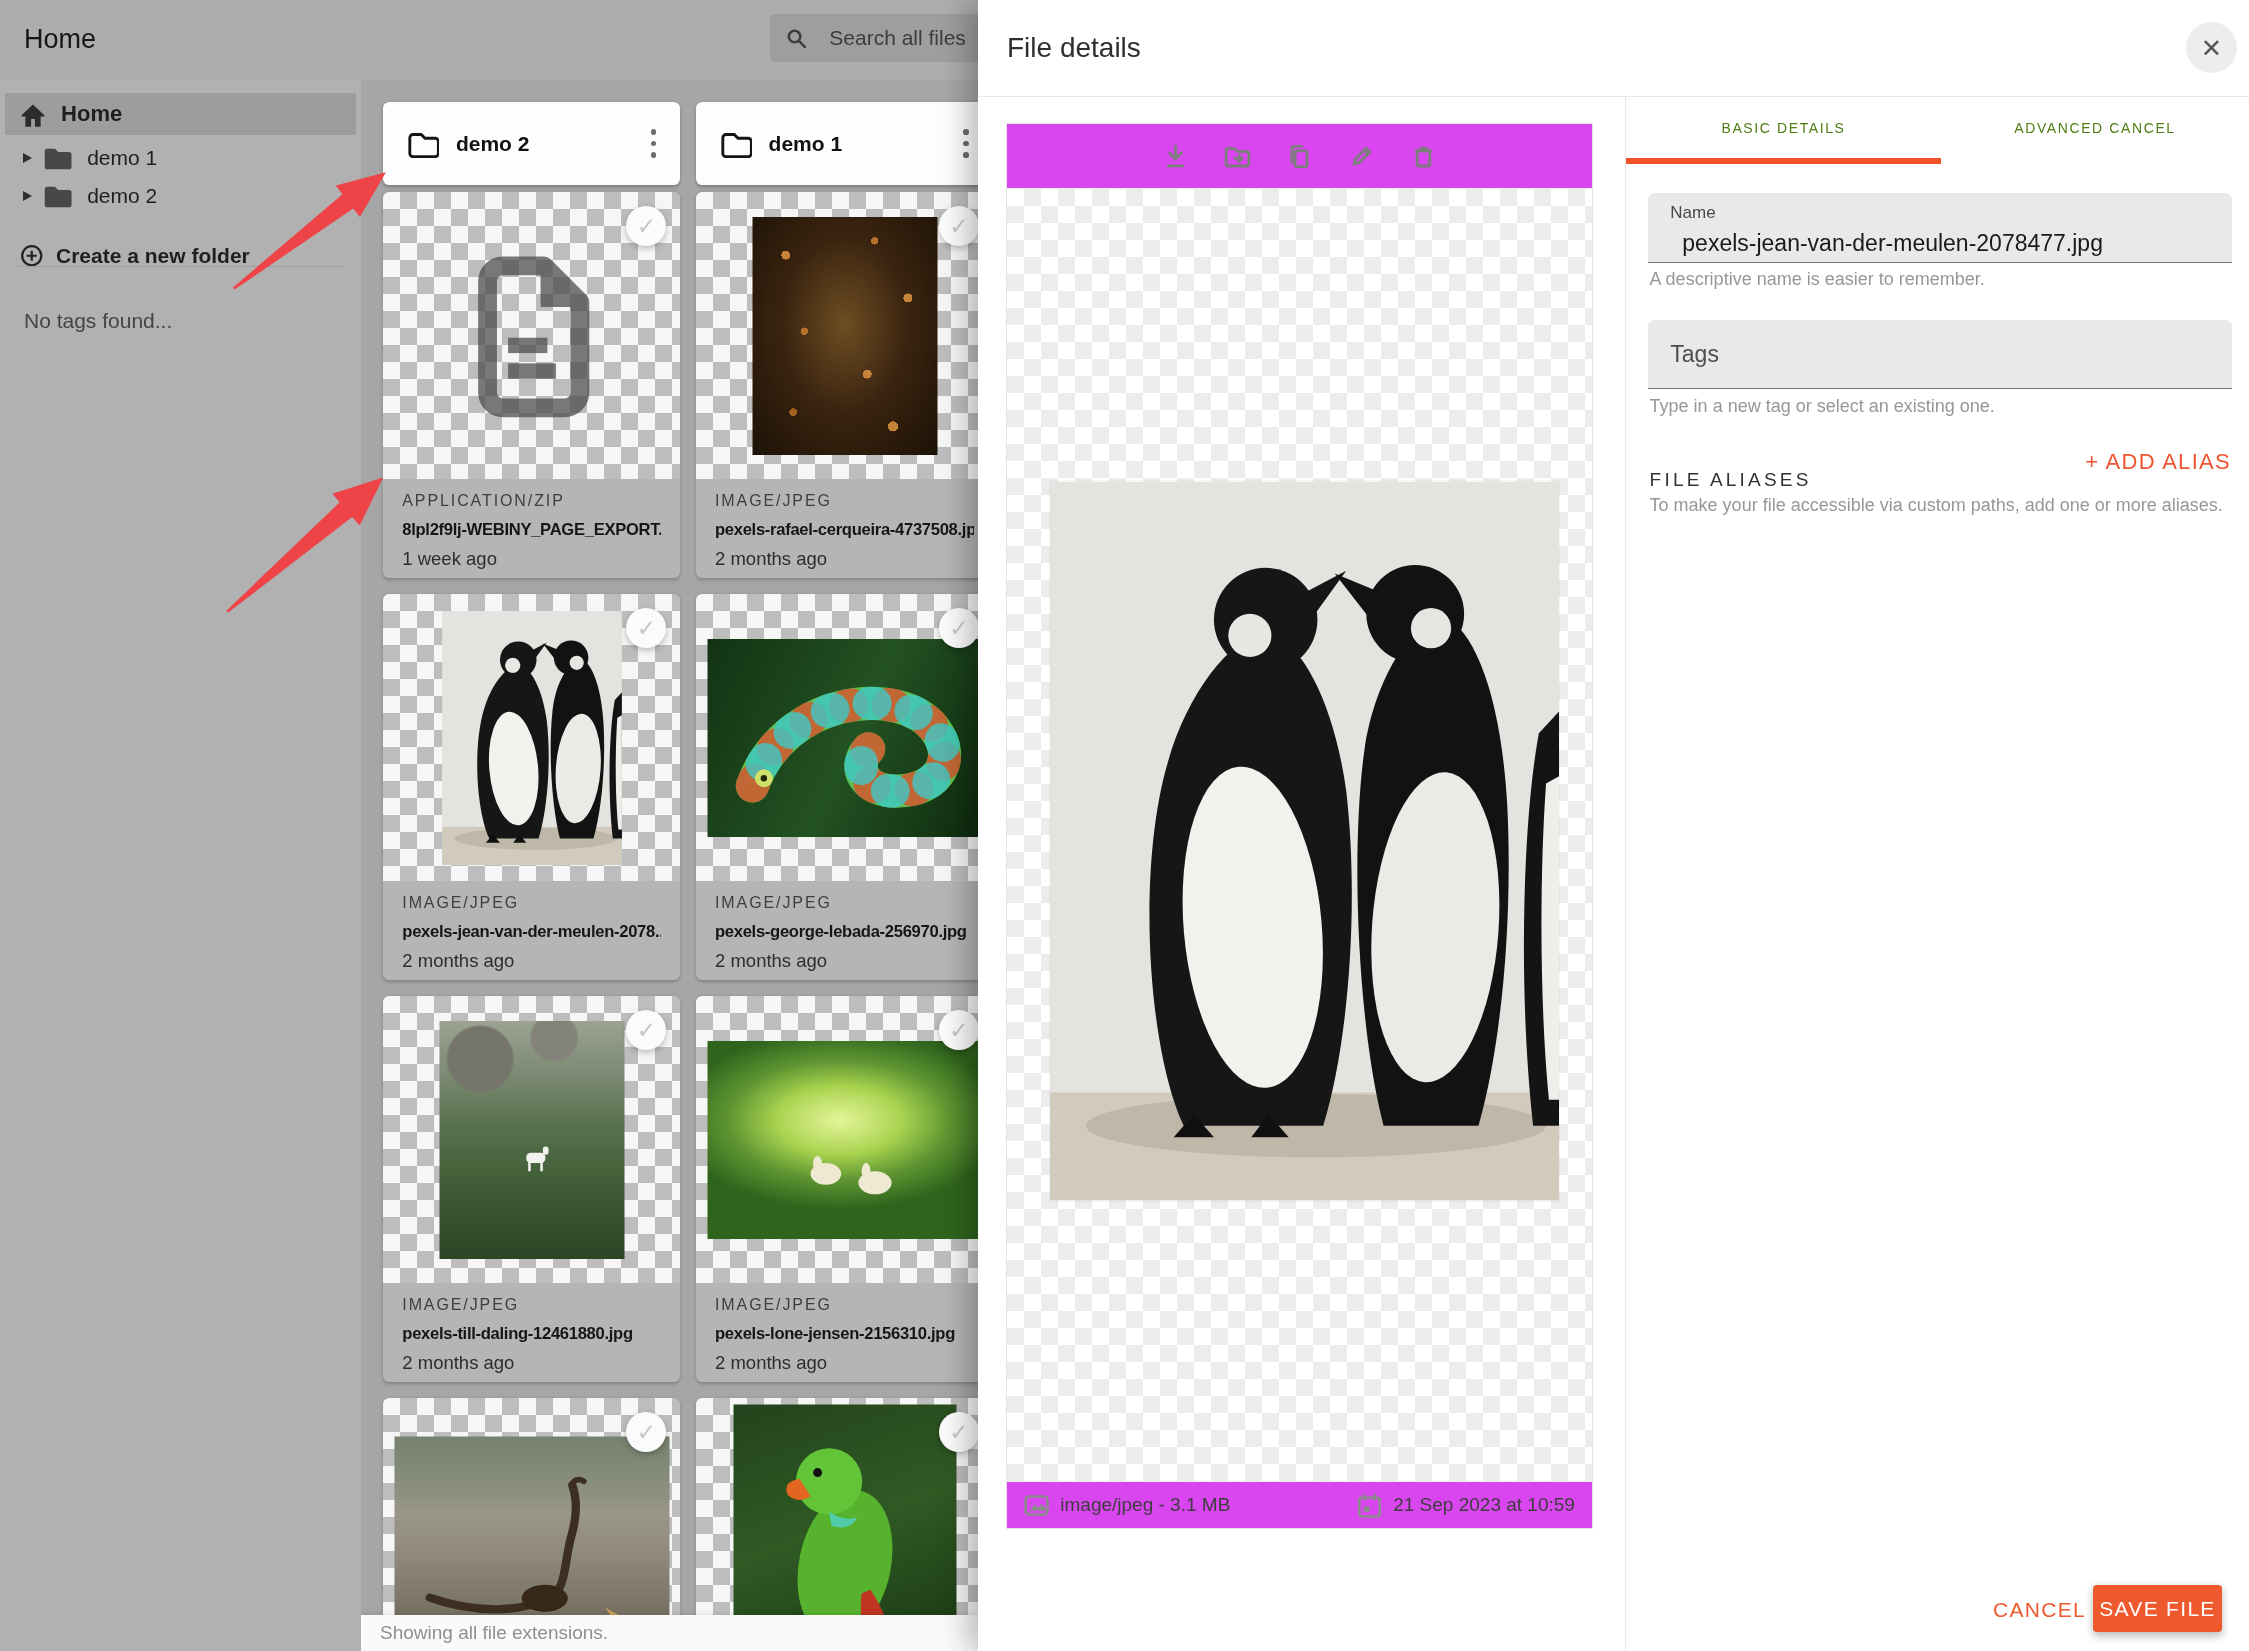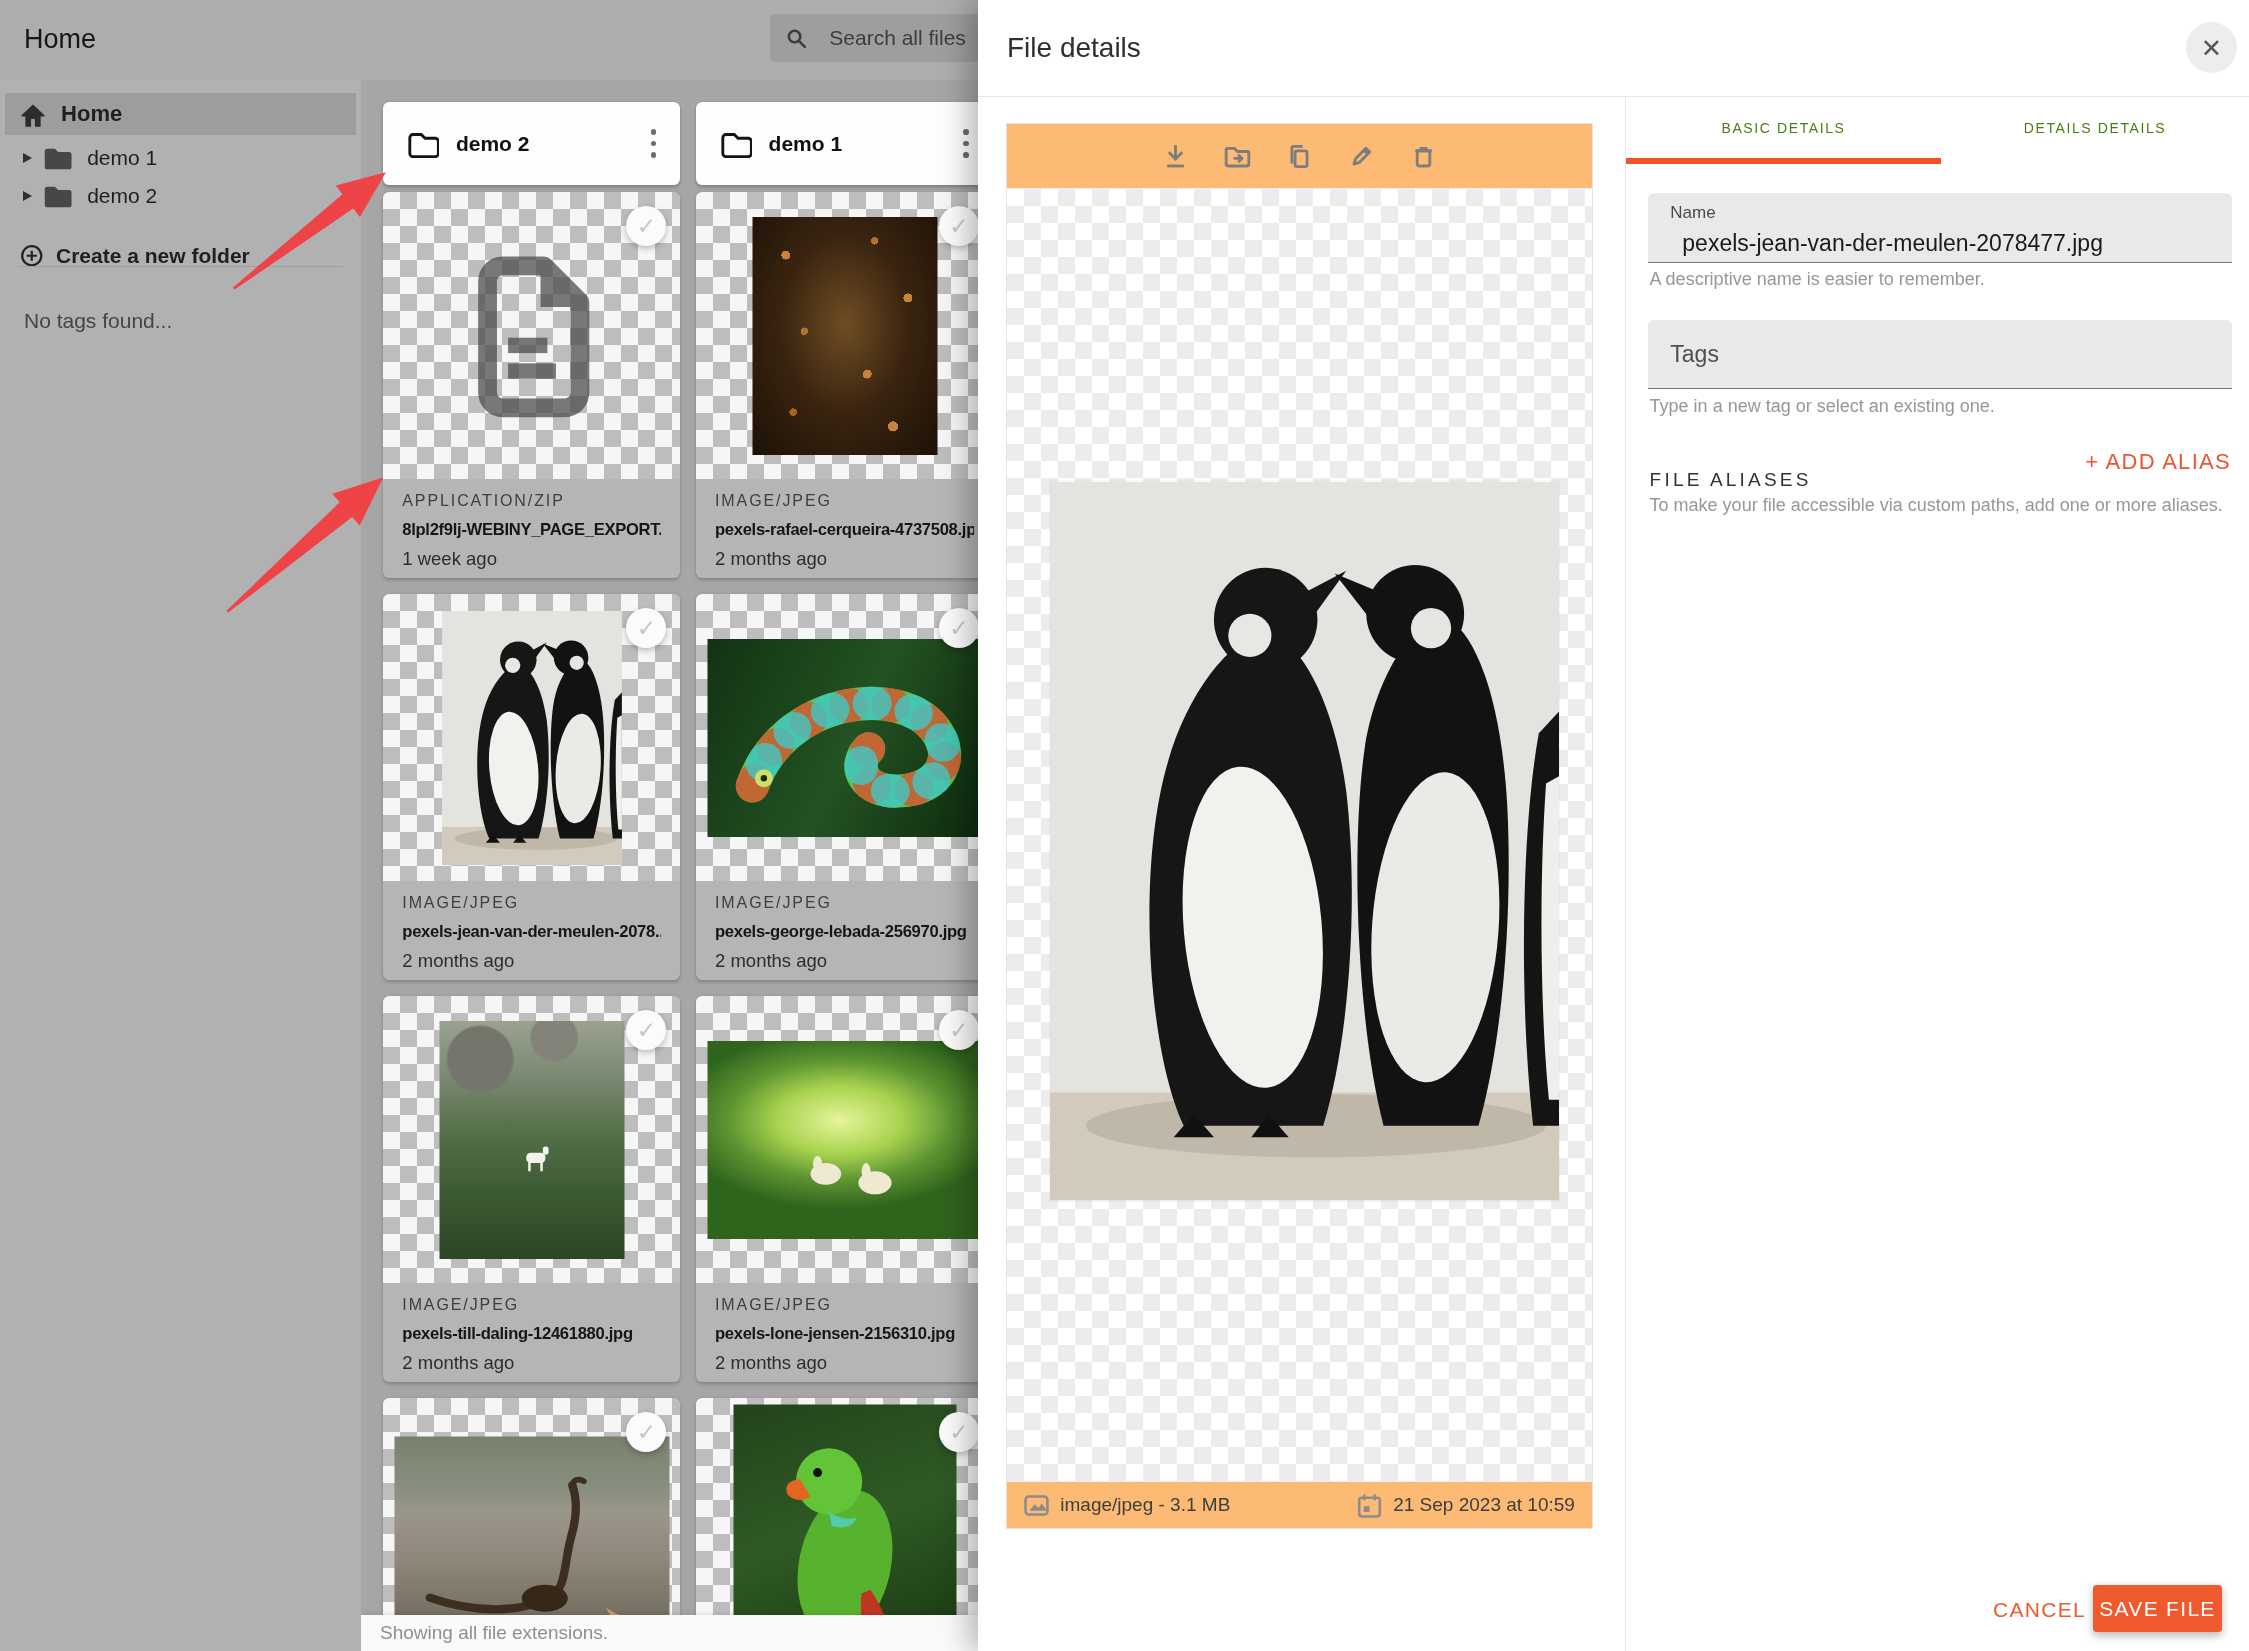--- a/index.html
+++ b/index.html
@@ -80,21 +80,21 @@
   .drawer{position:absolute;left:978px;top:0;width:1272px;height:1651px;background:#ffffff;z-index:40;
           box-shadow:-9px 0 28px rgba(0,0,0,.28);}
   .drawer-title{position:absolute;left:29px;top:32px;font-size:28px;color:#2f2f2f;}
   .close-btn{position:absolute;left:1208px;top:22.3px;width:51px;height:51px;border-radius:50%;background:#ededed;
              display:flex;align-items:center;justify-content:center;font-size:25.5px;color:#555;
              font-family:"DejaVu Sans",sans-serif;cursor:pointer;}
   .drawer-hdiv{position:absolute;left:0;top:96px;width:100%;height:1.3px;background:#e9e9e9;}
   .drawer-vdiv{position:absolute;left:647px;top:97px;width:1.3px;height:1554px;background:#e9e9e9;}
 
   .preview-box{position:absolute;left:27.5px;top:123px;width:587px;height:1406px;border:1.3px solid #e4e4e4;
-               box-sizing:border-box;display:flex;flex-direction:column;background:#fdba74;}
+               box-sizing:border-box;display:flex;flex-direction:column;background:#d946ef;}
   .pv-toolbar{height:64px;display:flex;align-items:center;justify-content:center;gap:33px;border-bottom:1.3px solid #f0f0f0;}
   .pv-toolbar .tool{width:29px;height:29px;display:flex;cursor:pointer;}
   .pv-stage{flex:1;position:relative;}
   .preview-img{position:absolute;left:43px;top:292px;width:509px;height:720px;box-shadow:0 0 0 0.6px rgba(0,0,0,.06);}
   .pv-infobar{height:46px;border-top:1.3px solid #f0f0f0;display:flex;align-items:center;justify-content:space-between;
               padding:0 16.6px;font-size:19px;color:#3e3e3e;}
   .pv-infobar .ib{display:flex;align-items:center;gap:10.2px;}
 
   .form-pane{position:absolute;left:648px;top:97px;width:624px;height:1554px;}
   .tab{position:absolute;top:0;height:61px;display:flex;align-items:center;justify-content:center;
@@ -450,21 +450,21 @@
           <span>21 Sep 2023 at 10:59</span>
         </span>
       </div>
     </div>
 
     <div class="form-pane">
       <div class="tab tab1">
         <span>BASIC DETAILS</span>
       </div>
       <div class="tab tab2">
-        <span>DETAILS DETAILS</span>
+        <span>ADVANCED CANCEL</span>
       </div>
       <div class="tab-underline"></div>
 
       <div class="field field-name">
         <div class="field-label">Name</div>
         <div class="field-value">pexels-jean-van-der-meulen-2078477.jpg</div>
       </div>
       <div class="helper h1">A descriptive name is easier to remember.</div>
 
       <div class="field field-tags">

